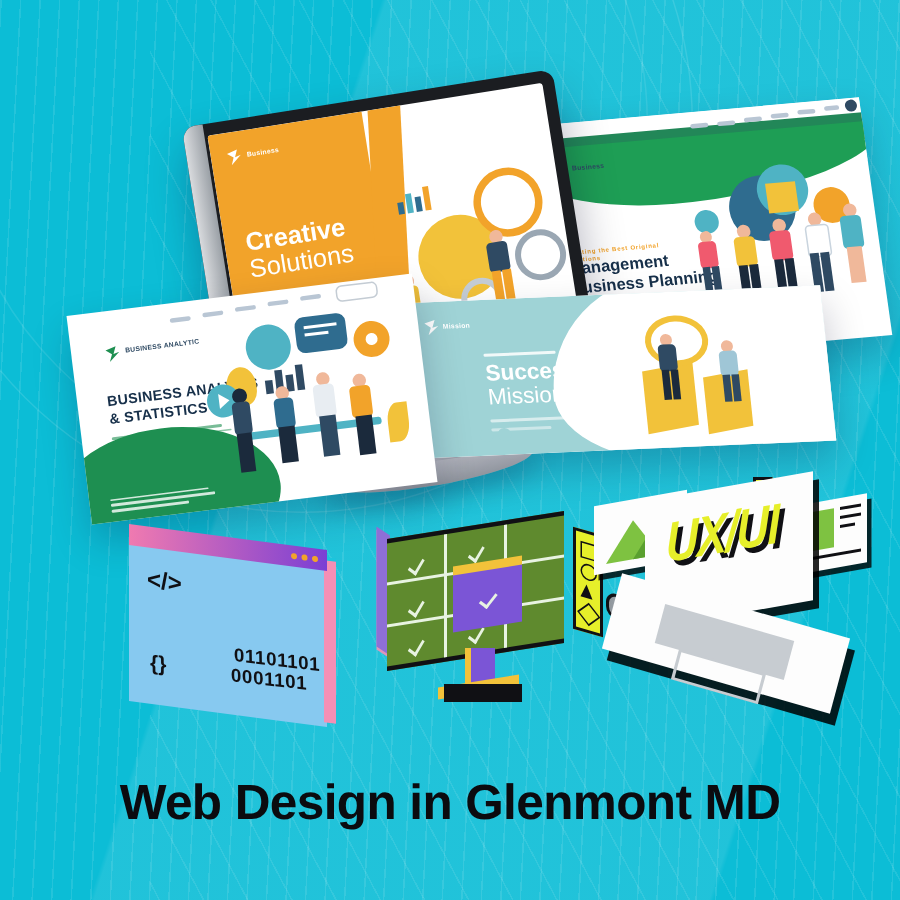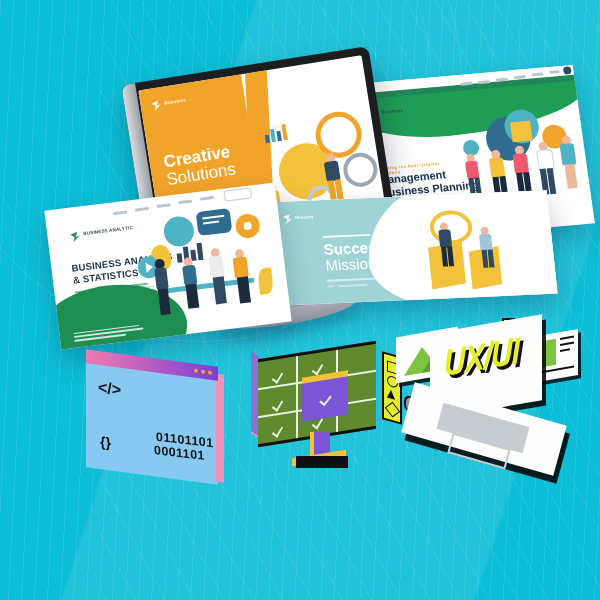--- a/index.html
+++ b/index.html
@@ -463,14 +463,15 @@
       <div class="ux-bar" style="left:24px;height:30px;"></div>
     </div>
 
     <div class="lap-screen"></div>
     <div class="uxui-text" style="font-size:30px;">UX/UI</div>
     <div class="lap-base"></div>
     <div class="lap-pad"></div>
     <div class="lap-track"></div>
   </div>
 
+  <div id="heading">Web Design in Glenmont MD</div>
 
 </div>
 
 </body></html>

